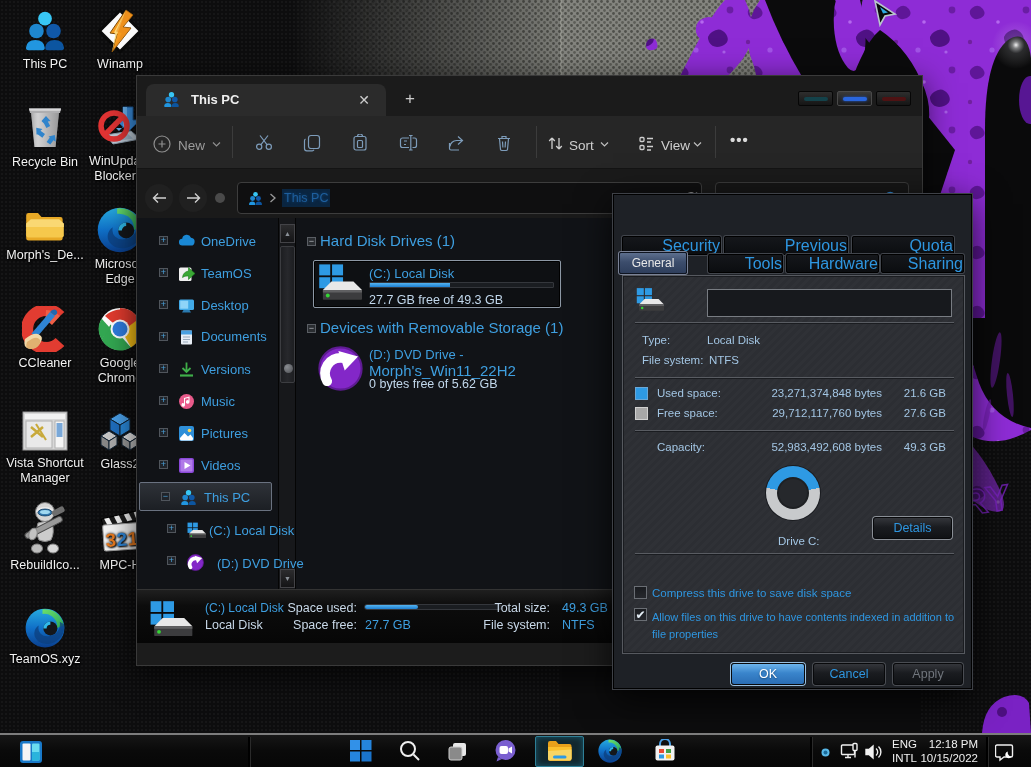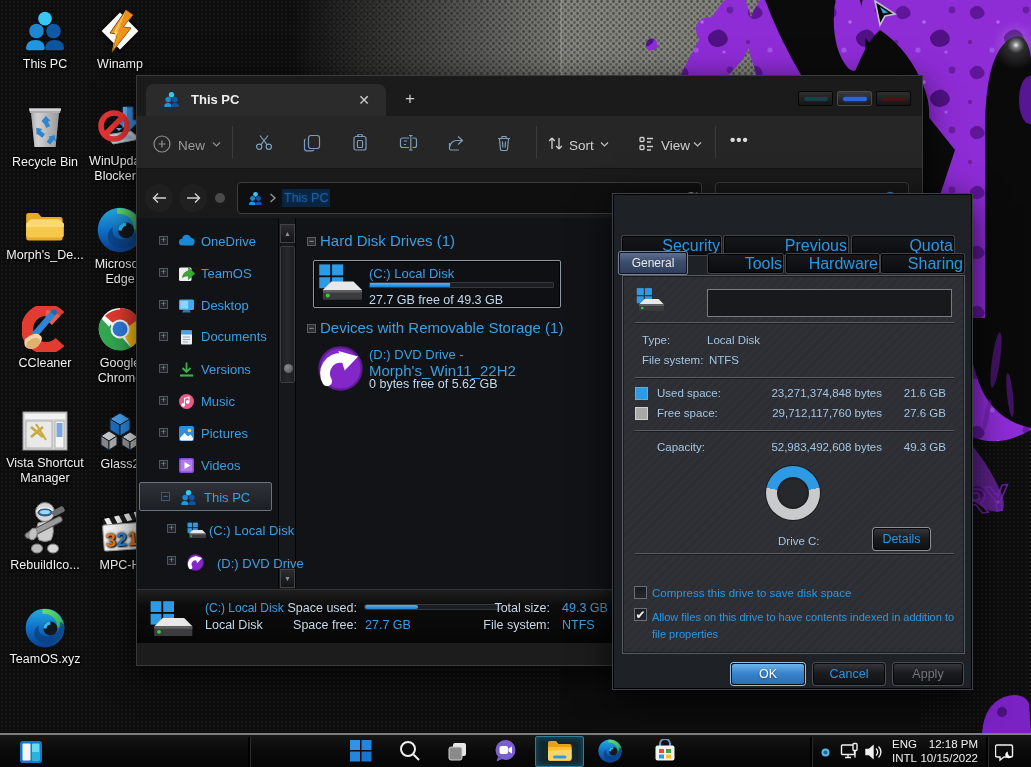--- a/index.html
+++ b/index.html
@@ -619,21 +619,21 @@
       <span class="abs dl" style="left:34px;top:131px">Free space:</span>
       <span class="abs dl" style="left:119px;top:131px;width:140px;text-align:right">29,712,117,760 bytes</span>
       <span class="abs dl" style="left:263px;top:131px;width:60px;text-align:right">27.6 GB</span>
       <div class="dhr" style="left:12px;top:154px;width:319px"></div>
       <span class="abs dl" style="left:34px;top:165px">Capacity:</span>
       <span class="abs dl" style="left:119px;top:165px;width:140px;text-align:right">52,983,492,608 bytes</span>
       <span class="abs dl" style="left:263px;top:165px;width:60px;text-align:right">49.3 GB</span>
       <div class="abs" style="left:143px;top:190px;width:54px;height:54px;border-radius:50%;background:conic-gradient(from -79deg, #2e9ae4 0 158deg, #c8cacc 158deg 360deg);box-shadow:0 0 0 1px #1a1c20"></div>
       <div class="abs" style="left:156px;top:203px;width:28px;height:28px;border-radius:50%;background:#26282c;box-shadow:0 0 0 2px #1e2023"></div>
       <span class="abs dl" style="left:155px;top:259px">Drive C:</span>
-      <div class="dbtn" style="left:250px;top:252px;width:57px;color:#2e96e0;box-shadow:0 0 0 1px #8a8f96">Details</div>
+      <div class="dbtn" style="left:250px;top:241px;width:79px;color:#2e96e0;box-shadow:0 0 0 1px #8a8f96">Details</div>
       <div class="dhr" style="left:12px;top:277px;width:319px"></div>
       <div class="cbx" style="left:11px;top:310px"></div>
       <span class="abs dlb" style="left:29px;top:311px">Compress this drive to save disk space</span>
       <div class="cbx" style="left:11px;top:332px;color:#e8f2fa;font-size:12px;line-height:13px;text-align:center">✔</div>
       <span class="abs dlb" style="left:29px;top:333px;width:318px;line-height:17px;font-size:11px">Allow files on this drive to have contents indexed in addition to file properties</span>
     </div>
     <div class="dbtn" style="left:117px;top:468px;width:74px;background:linear-gradient(#6cb4ec,#3a85cc 45%,#2a6db4);box-shadow:0 0 0 1px #9ac0e0;color:#fff;text-shadow:0 1px 2px #1a4a7a">OK</div>
     <div class="dbtn" style="left:199px;top:468px;width:72px;color:#2e96e0">Cancel</div>
     <div class="dbtn" style="left:279px;top:468px;width:70px;color:#70757c">Apply</div>
   </div>

